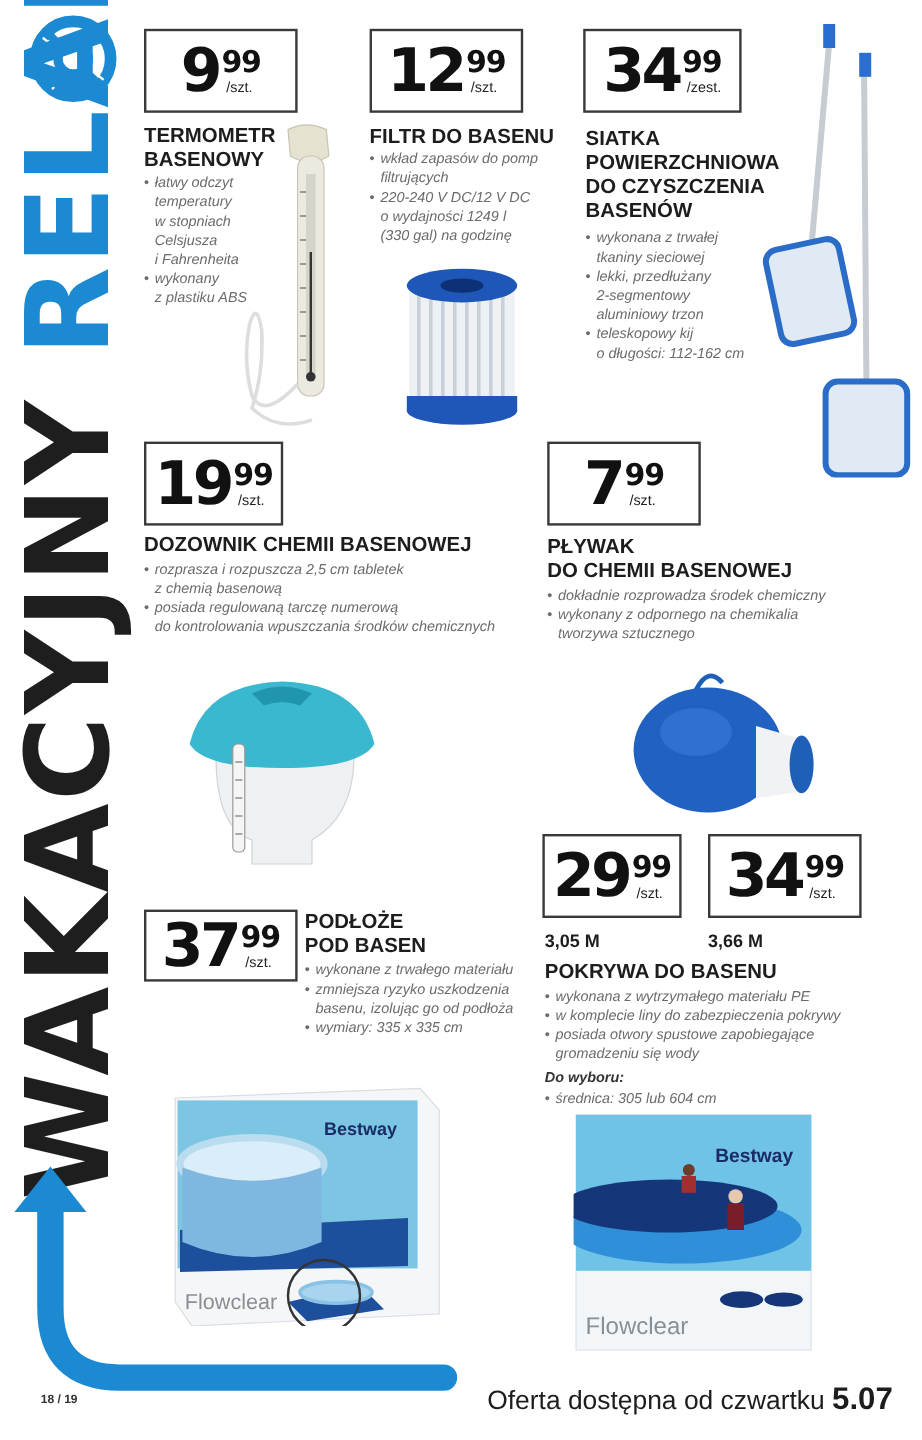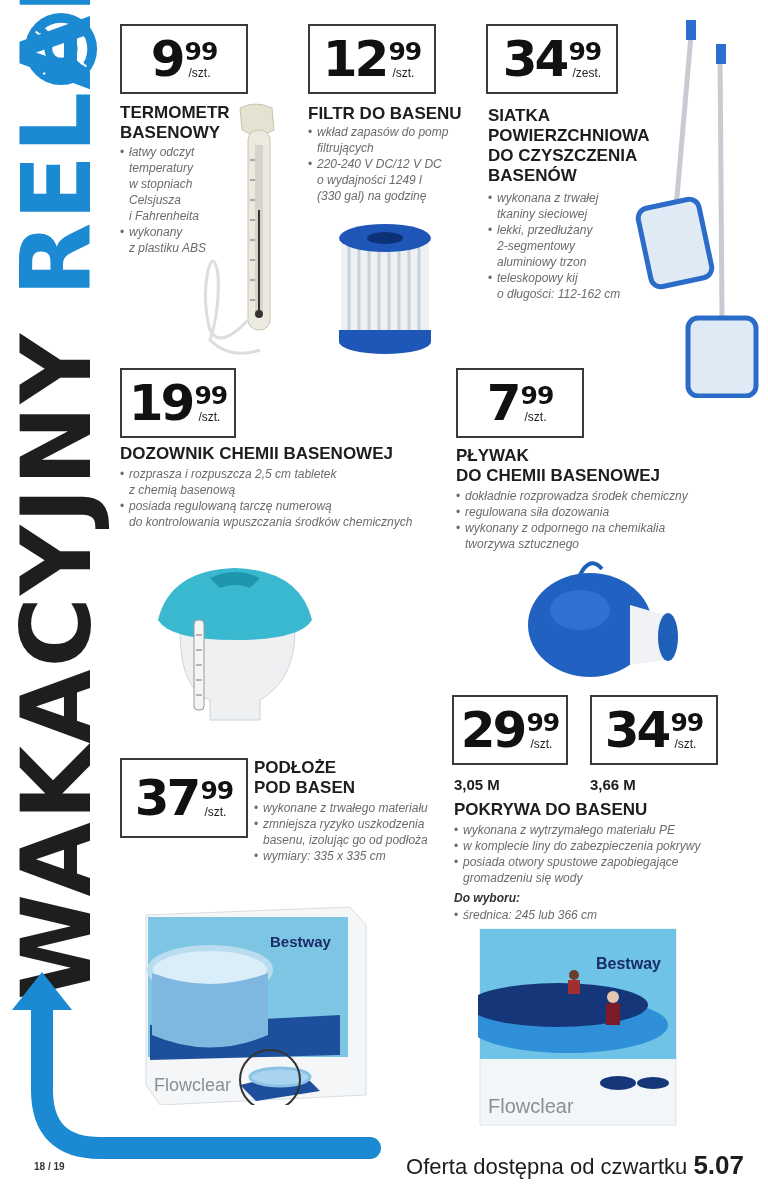--- a/index.html
+++ b/index.html
@@ -215,21 +215,20 @@
       <span class="cents">99</span>
       <span class="unit">/szt.</span>
     </span>
 </div>
 <div class="title" style="left:456px;top:446px;">
   <div>PŁYWAK</div>
   <div>DO CHEMII BASENOWEJ</div>
 </div>
 <ul class="bullets" style="left:456px;top:488px;">
   <li><span>dokładnie rozprowadza środek chemiczny</span></li>
-  <li><span>regulowana siła dozowania</span></li>
   <li><span>wykonany z odpornego na chemikalia</span><br><span>tworzywa sztucznego</span></li>
 </ul>
 <svg class="prod" style="left:520px;top:555px;width:170px;height:130px;" viewBox="0 0 170 130">
   <path d="M60 20 Q70 0 82 14" fill="none" stroke="#1e5fb8" stroke-width="4"></path>
   <ellipse cx="70" cy="70" rx="62" ry="52" fill="#2061c2"></ellipse>
   <ellipse cx="60" cy="55" rx="30" ry="20" fill="#3a7ad8" opacity="0.6"></ellipse>
   <path d="M110 50 L145 60 L145 105 L110 110 Z" fill="#f0f2f5"></path>
   <ellipse cx="148" cy="82" rx="10" ry="24" fill="#1e5fb8"></ellipse>
 </svg>
 
@@ -250,41 +249,41 @@
 <div class="size-label" style="left:454px;top:776px;">3,05 M</div>
 <div class="size-label" style="left:590px;top:776px;text-align:center;">3,66 M</div>
 <div class="title" style="left:454px;top:800px;">POKRYWA DO BASENU</div>
 <ul class="bullets" style="left:454px;top:822px;">
   <li><span>wykonana z wytrzymałego materiału PE</span></li>
   <li><span>w komplecie liny do zabezpieczenia pokrywy</span></li>
   <li><span>posiada otwory spustowe zapobiegające</span><br><span>gromadzeniu się wody</span></li>
 </ul>
 <div class="choice-label" style="left:454px;top:891px;">Do wyboru:</div>
 <ul class="bullets" style="left:454px;top:907px;">
-  <li><span>średnica: 245 lub 366 cm</span></li>
+  <li><span>średnica: 305 lub 604 cm</span></li>
 </ul>
 
 <div class="abs" style="left:478px;top:925px;width:200px;height:205px;">
   <svg style="position:absolute;left:0;top:0;width:200px;height:205px;" viewBox="0 0 200 205">
     <rect x="2" y="4" width="196" height="196" fill="#f3f6f9" stroke="#dde3ea"></rect>
     <rect x="2" y="4" width="196" height="130" fill="#6fc3e6"></rect>
     <ellipse cx="90" cy="100" rx="100" ry="28" fill="#2f8fd8"></ellipse>
     <ellipse cx="80" cy="80" rx="90" ry="22" fill="#15377a"></ellipse>
     <circle cx="135" cy="72" r="6" fill="#e6c8b0"></circle>
       <rect x="128" y="78" width="14" height="22" fill="#7a1c2a"></rect>
     <circle cx="96" cy="50" r="5" fill="#6b3d2a"></circle>
       <rect x="90" y="55" width="12" height="14" fill="#a03030"></rect>
     <ellipse cx="140" cy="158" rx="18" ry="7" fill="#15377a"></ellipse>
       <ellipse cx="175" cy="158" rx="16" ry="6" fill="#15377a"></ellipse>
   </svg>
   <div class="abs" style="left:118px;top:30px;font-weight:700;font-size:16px;color:#1a2b66;">Bestway</div>
   <div class="abs" style="left:10px;top:170px;font-size:20px;color:#8a8f96;">Flowclear</div>
 </div>
 
-<div class="price" style="left:120px;top:758px;width:128px;height:80px;">
+<div class="price" style="left:120px;top:758px;width:128px;height:60px;">
   <span class="main">37</span>
   <span class="side">
       <span class="cents">99</span>
       <span class="unit">/szt.</span>
     </span>
 </div>
 <div class="title" style="left:254px;top:758px;">
   <div>PODŁOŻE</div>
   <div>POD BASEN</div>
 </div>

